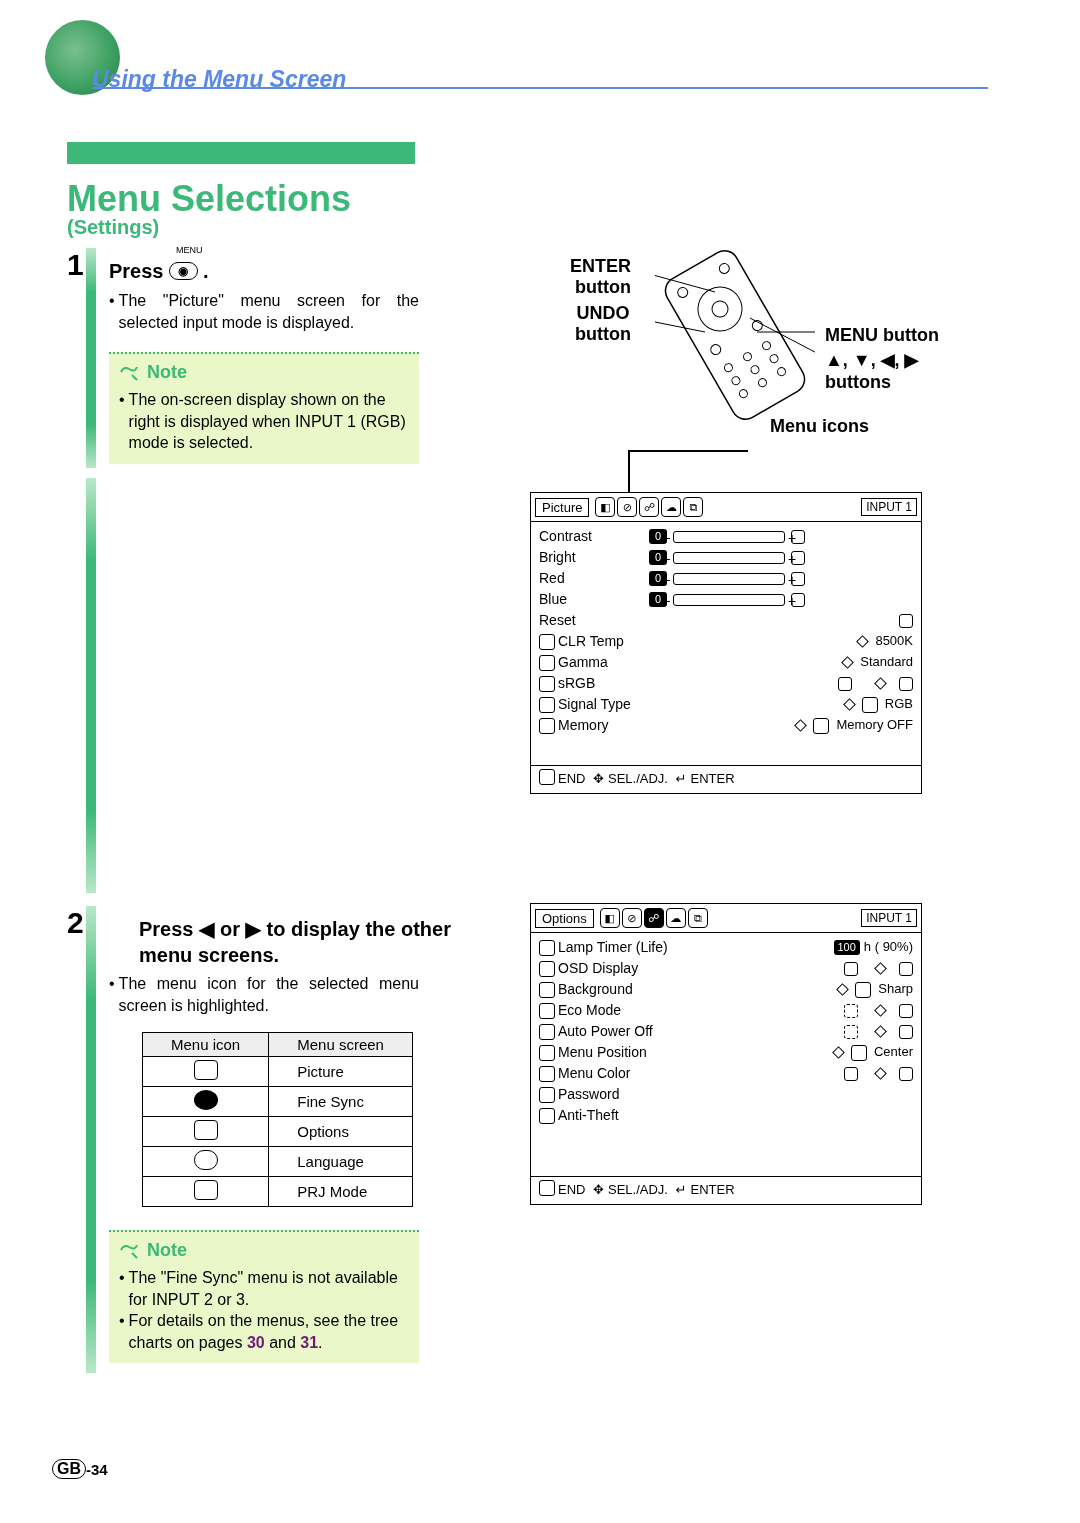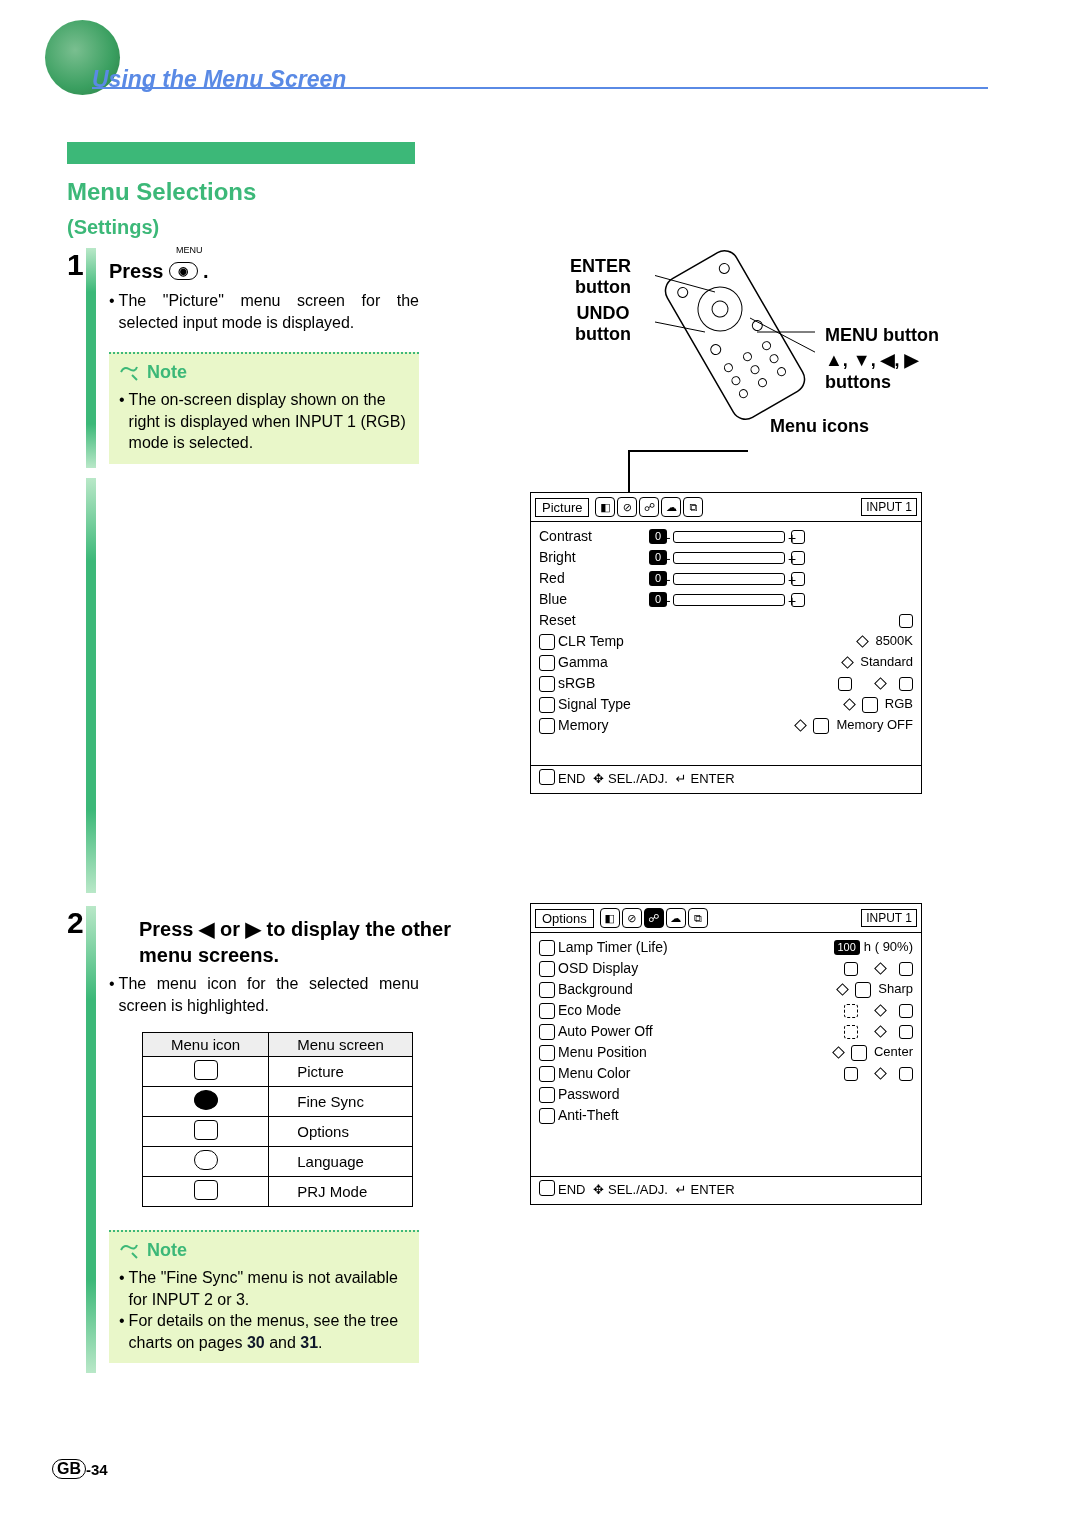--- a/index.html
+++ b/index.html
@@ -45,21 +45,21 @@
     top: 142px;
     left: 67px;
     width: 348px;
     height: 22px;
     background: #3cb878;
   }
   .menu-selections {
     position: absolute;
     top: 178px;
     left: 67px;
-    font-size: 24px;
+    font-size: 36px;
     font-weight: bold;
     color: #3cb878;
   }
   .settings {
     position: absolute;
     top: 216px;
     left: 67px;
     font-size: 20px;
     font-weight: bold;
     color: #3cb878;
@@ -132,21 +132,21 @@
     font-weight: bold;
     font-size: 18px;
     margin-bottom: 6px;
   }
   .note-label svg { vertical-align: -3px; margin-right:3px; }
   .note-text {
     font-size: 16px;
     line-height: 1.35;
     color:#000;
   }
-  .link { color: #0f172a; font-weight: bold; }
+  .link { color: #701a75; font-weight: bold; }
 
   
   .remote-area {
     position: absolute;
     top: 250px;
     left: 465px;
     width: 500px;
     height: 180px;
   }
   .label-remote {

